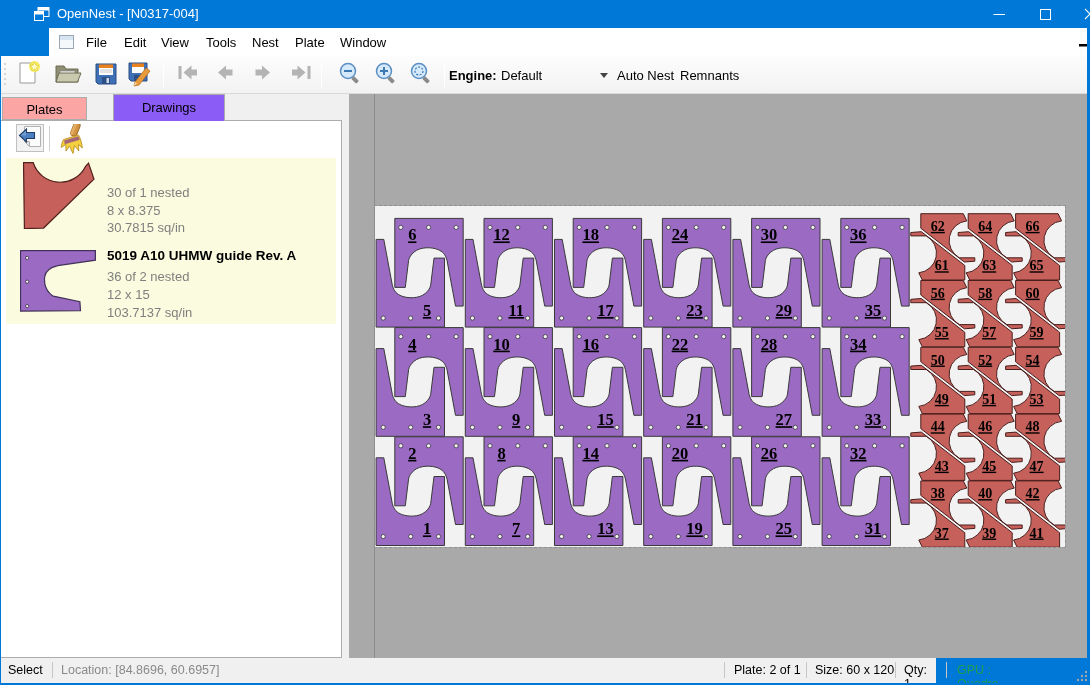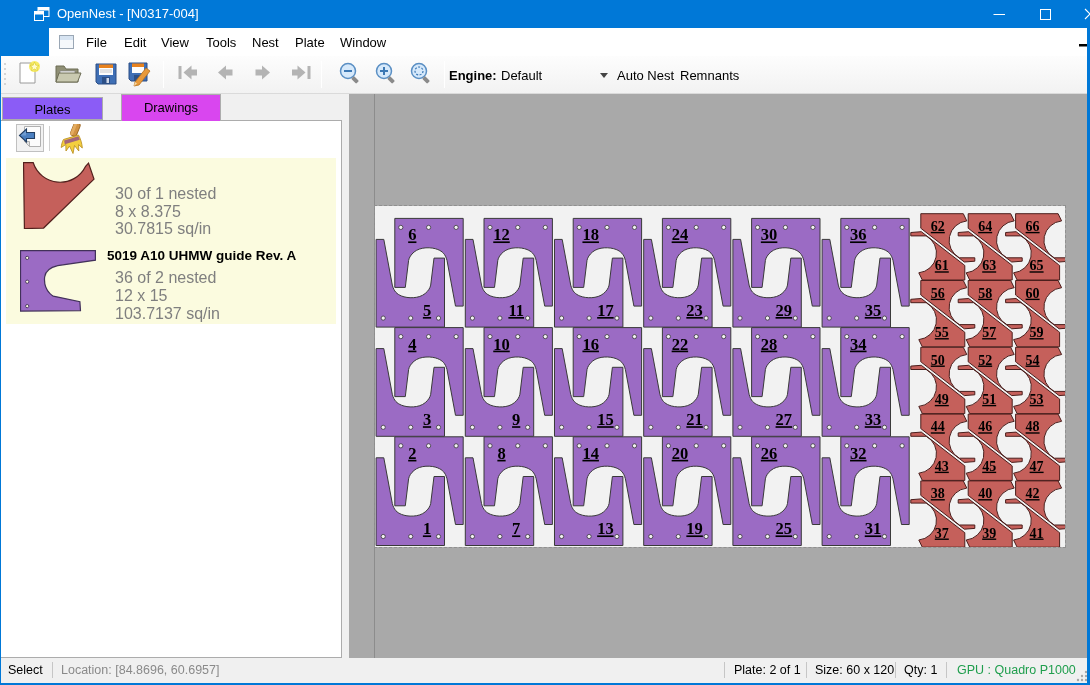--- a/index.html
+++ b/index.html
@@ -14,32 +14,32 @@
 .menubar { position:absolute; left:1px; top:28px; width:1088px; height:28px; background:#fff;margin-left:48px; }
 .menu-item { position:absolute; top:7px; font-size:13px; color:#000; }
 
 .toolbar { position:absolute; left:1px; top:56px; width:1088px; height:38px; background:linear-gradient(#fdfdfd,#f2f2f2); border-bottom:1px solid #dadada; }
 .tsep { position:absolute; top:5px; width:1px; height:27px; background:#d9d9d9; border-right:1px solid #fff; }
 .tlabel { position:absolute; top:12px; font-size:13px; }
 
 .leftpanel { position:absolute; left:1px; top:94px; width:348px; height:564px; background:#f0f0f0; }
 .tabpage { position:absolute; left:0px; top:26px; width:341px; height:538px; background:#fff; border:1px solid #acacac; border-left:none; }
 .tab { position:absolute; font-size:13px; color:#000; text-align:center; }
-.tab-plates { left:1px; top:3px; width:101px; height:23px; background:#8b5cf6; border:1px solid #acacac; line-height:23px; }
-.tab-drawings { left:120px; top:0px; width:100px; height:27px; background:#d946ef; border:1px solid #acacac; border-bottom:none; line-height:26px; z-index:3; }
+.tab-plates { left:1px; top:3px; width:85px; height:23px; background:#fca5a5; border:1px solid #acacac; line-height:23px; }
+.tab-drawings { left:112px; top:0px; width:112px; height:27px; background:#8b5cf6; border:1px solid #acacac; border-bottom:none; line-height:26px; z-index:3; }
 .ptool-sep { position:absolute; left:48px; top:32px; width:1px; height:25px; background:#d0d0d0; }
 .item { position:absolute; left:5px; width:330px; background:#fbfbdf; }
 .ititle { position:absolute; left:106px; font-size:13.5px; font-weight:bold; color:#000; }
-.iline { position:absolute; left:106px; font-size:16px; color:#7f7f7f;margin-left:8px; }
+.iline { position:absolute; left:106px; font-size:13px; color:#7f7f7f; }
 
 .canvas { position:absolute; left:349px; top:94px; width:738px; height:564px; background:#a9a9a9; }
 .canvas-line { position:absolute; left:25px; top:0; width:1px; height:564px; background:#8c8c8c; }
 .plate { position:absolute; left:25.8px; top:111.5px; width:690px; height:341px; background:#f2f2f2; outline:1px dashed #909090; }
 
-.statusbar { position:absolute; left:0px; top:658px; width:1090px; height:25px; background:#f0f0f0; font-size:12.5px;padding-left:20px; }
+.statusbar { position:absolute; left:0px; top:658px; width:936px; height:25px; background:#f0f0f0; font-size:12.5px;padding-left:20px; }
 .sseg { position:absolute; top:5px; color:#000; }
 .ssep { position:absolute; top:4px; width:1px; height:16px; background:#c6c6c6; }
 
 .bleft { position:absolute; left:0; top:28px; width:1px; height:655px; background:#0078d7; }
 .bright { position:absolute; left:1087px; top:28px; width:3px; height:655px; background:#0078d7; }
 .bbottom { position:absolute; left:0; top:683px; width:1090px; height:2px; background:#0078d7; }
 .pn { font:bold 16.5px "Liberation Serif", serif; text-anchor:middle; text-decoration:underline; fill:#000; }
 .rn { font:bold 14px "Liberation Serif", serif; text-anchor:middle; text-decoration:underline; fill:#000; }
 </style>
 </head>

